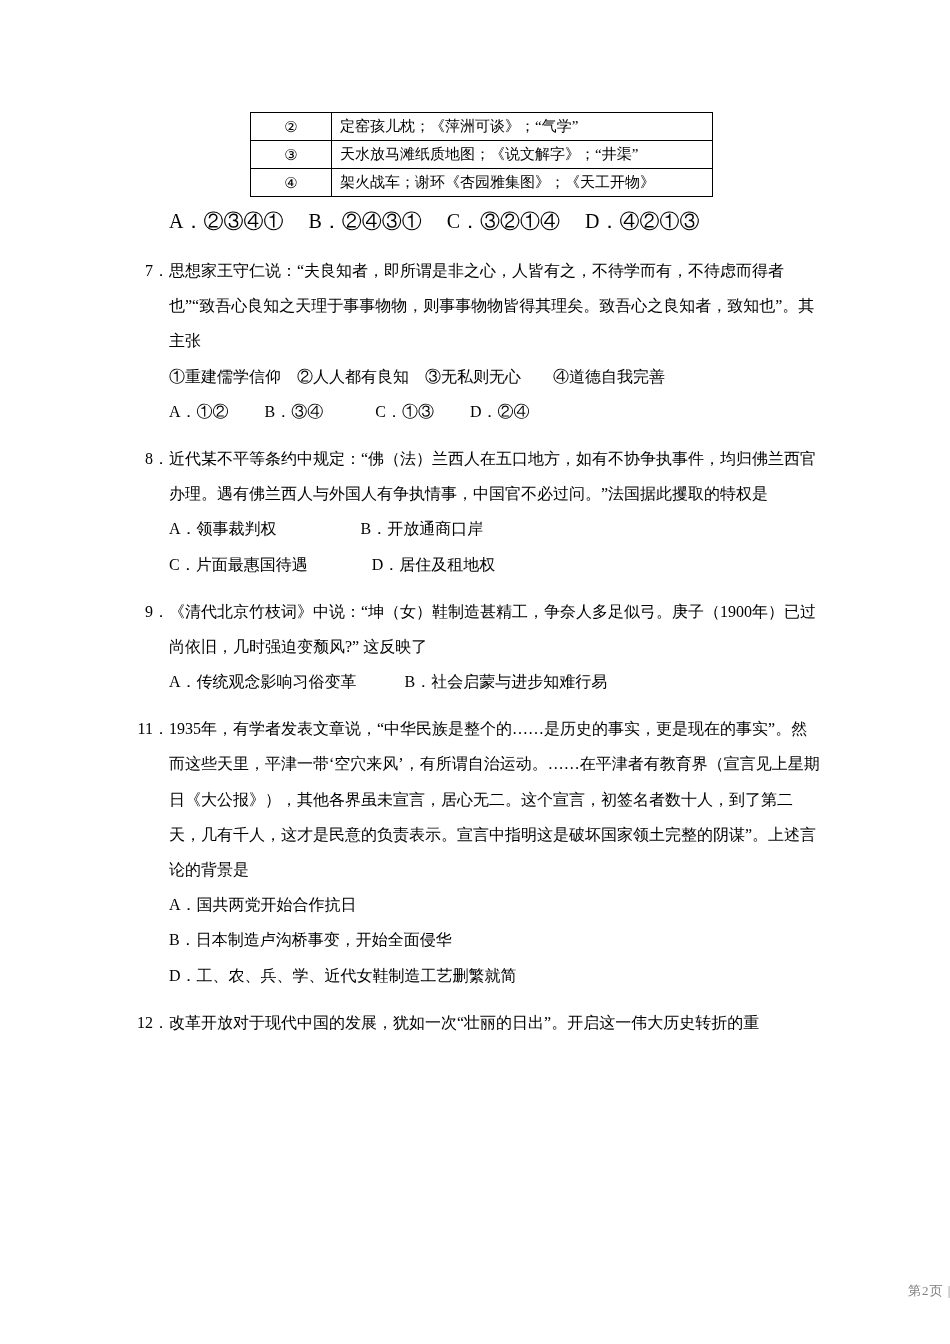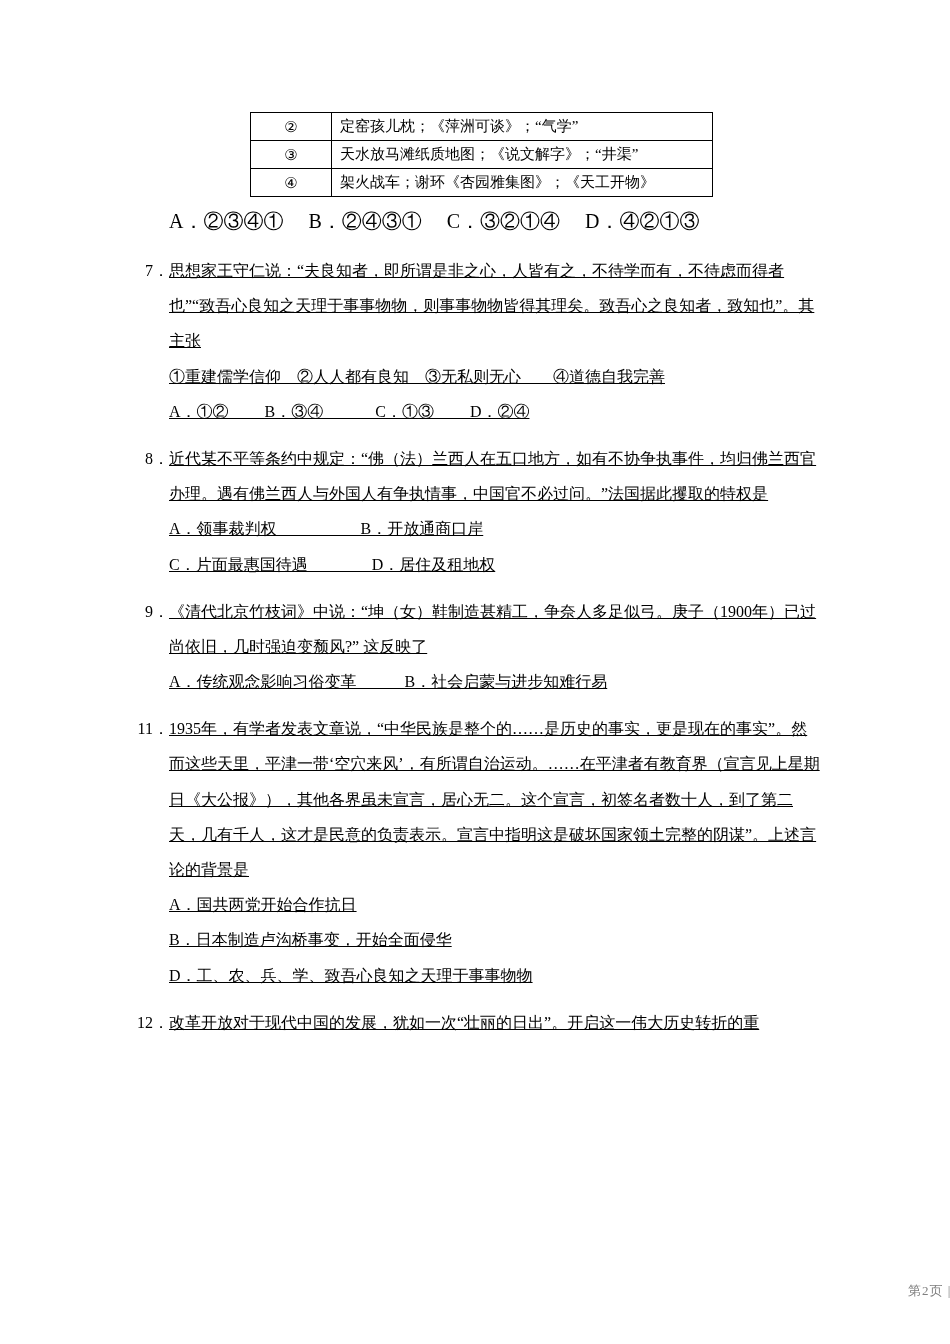--- a/index.html
+++ b/index.html
@@ -40,21 +40,21 @@
     display: flex;
     margin-top: 12px;
     font-size: 16px;
     line-height: 2.2;
   }
   .q-num {
     flex: 0 0 34px;
     text-align: right;
     white-space: nowrap;
   }
-  .q-body { flex: 1; min-width: 0; text-decoration: underline; }
+  .q-body { flex: 1; min-width: 0; }
   .stem     { white-space: pre-wrap; }
   .opt-line { white-space: pre-wrap; }
   .footer {
     position: absolute;
     left: 0;
     bottom: 44px;
     width: 100%;
     text-align: right;
     font-size: 13px;
     color: #7f7f7f;
@@ -109,21 +109,21 @@
           <div class="stem">《清代北京竹枝词》中说：“坤（女）鞋制造甚精工，争奈人多足似弓。庚子（1900年）已过尚依旧，几时强迫变颓风?” 这反映了</div>
           <div class="opt-line">A．传统观念影响习俗变革　　　B．社会启蒙与进步知难行易</div>
         </div>
       </div>
       <div class="question">
         <div class="q-num">11．</div>
         <div class="q-body">
           <div class="stem">1935年，有学者发表文章说，“中华民族是整个的……是历史的事实，更是现在的事实”。然而这些天里，平津一带‘空穴来风’，有所谓自治运动。……在平津者有教育界（宣言见上星期日《大公报》），其他各界虽未宣言，居心无二。这个宣言，初签名者数十人，到了第二天，几有千人，这才是民意的负责表示。宣言中指明这是破坏国家领土完整的阴谋”。上述言论的背景是</div>
           <div class="opt-line">A．国共两党开始合作抗日</div>
           <div class="opt-line">B．日本制造卢沟桥事变，开始全面侵华</div>
-          <div class="opt-line">D．工、农、兵、学、致吾心良知之天理于事事物物</div>
+          <div class="opt-line">D．工、农、兵、学、近代女鞋制造工艺删繁就简</div>
         </div>
       </div>
       <div class="question">
         <div class="q-num">12．</div>
         <div class="q-body">
           <div class="stem">改革开放对于现代中国的发展，犹如一次“壮丽的日出”。开启这一伟大历史转折的重</div>
         </div>
       </div>
     </div>
 

